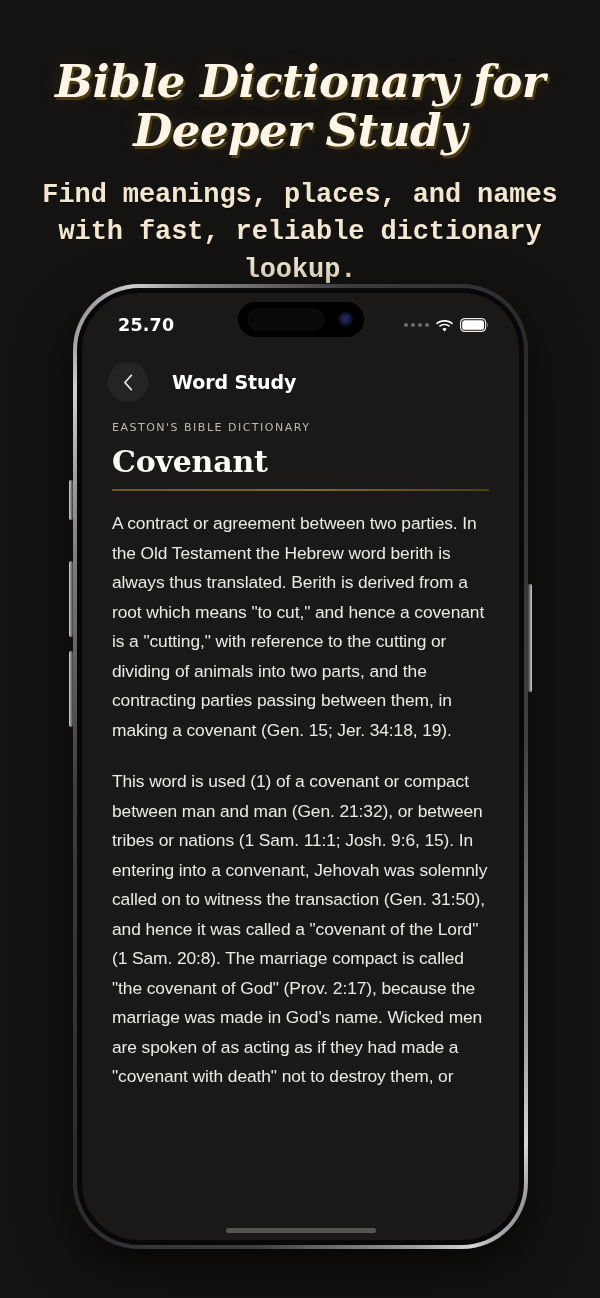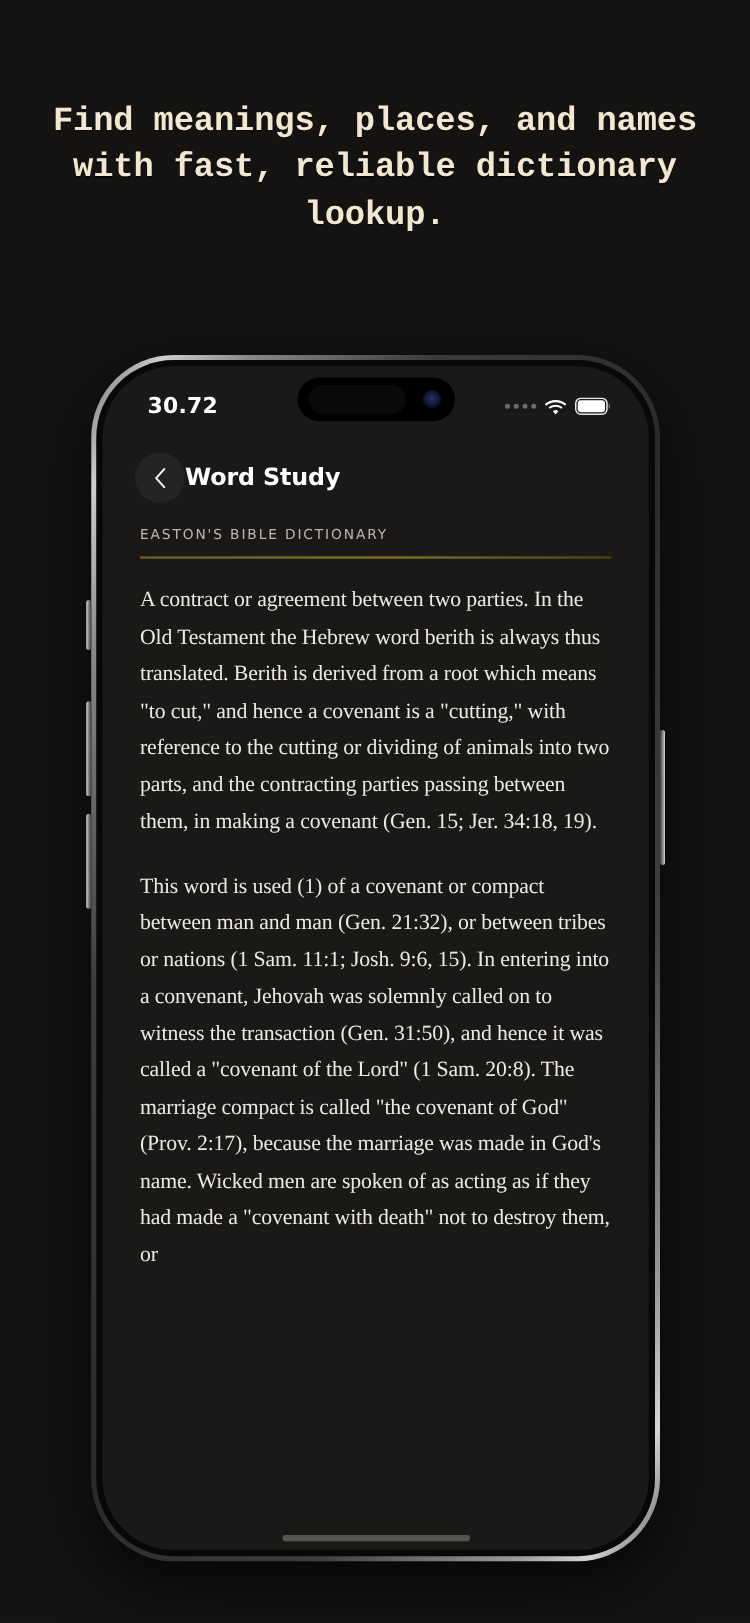--- a/index.html
+++ b/index.html
@@ -158,21 +158,21 @@
     right: 11px; top: 10px;
     width: 15px; height: 15px;
     border-radius: 50%;
     background: radial-gradient(circle at 50% 45%, #2a2f63 0%, #14163a 45%, #050507 78%);
   }
 
   
   .navbar {
     display: flex;
     align-items: center;
-    gap: 0;
+    gap: 24px;
     padding: 10px 30px 0 26px;
     height: 60px;
   }
 
   .back-button {
     width: 40px; height: 40px;
     border-radius: 50%;
     background: #262422;
     display: flex;
     align-items: center;
@@ -219,21 +219,21 @@
     height: 2px;
     width: 100%;
     background: linear-gradient(90deg, #6a5a20 0%, #7d6a27 55%, #4a3f17 100%);
   }
 
   .body-copy {
     margin-top: 18px;
   }
 
   .body-copy p {
-    font-family: Liberation Serif, serif;
+    font-family: Liberation Sans, sans-serif;
     font-size: 17.4px;
     line-height: 29.5px;
     color: #eceae6;
     letter-spacing: -0.1px;
   }
   .body-copy p + p { margin-top: 22px; }
 
   
   .home-indicator {
     position: absolute;
@@ -244,40 +244,41 @@
     height: 5px;
     border-radius: 3px;
     background: rgba(225,222,215,0.30);
     z-index: 5;
   }
 </style>
 </head>
 <body>
 
 <div class="promo">
+  <h1 class="promo-title">Bible Dictionary for Deeper Study</h1>
   <p class="promo-sub">Find meanings, places, and names with fast, reliable dictionary lookup.</p>
 </div>
 
 <div class="device">
 
   <span class="side-btn btn-action"></span>
   <span class="side-btn btn-vol-up"></span>
   <span class="side-btn btn-vol-dn"></span>
   <span class="side-btn btn-power"></span>
 
   <div class="device-inner">
     <div class="screen">
 
       <div class="dynamic-island">
         <span class="island-speaker"></span>
         <span class="island-cam"></span>
       </div>
 
       <div class="statusbar">
-        <span class="clock">30.72</span>
+        <span class="clock">25.70</span>
         <div class="status-right">
           <span class="signal-dots">
             <i></i>
               <i></i>
               <i></i>
               <i></i>
           </span>
           <span class="wifi-icon">
             <svg width="17" height="13" viewBox="0 0 17 13">
               <path d="M8.5 2.1c2.9 0 5.6 1.05 7.55 2.8l1.0-1.25C14.85 1.6 11.8.45 8.5.45S2.15 1.6-.05 3.65l1.0 1.25C2.9 3.15 5.6 2.1 8.5 2.1z" fill="#ffffff" transform="translate(0,0.6)"></path>
@@ -301,20 +302,21 @@
             <svg width="11" height="17" viewBox="0 0 11 17">
               <path d="M8.4 1.3 1.9 8.5l6.5 7.2" fill="none" stroke="#efeeec" stroke-width="1.7" stroke-linecap="round" stroke-linejoin="round"></path>
             </svg>
           </span>
         </div>
         <span class="nav-title">Word Study</span>
       </div>
 
       <div class="article">
         <div class="eyebrow">EASTON'S BIBLE DICTIONARY</div>
+        <div class="entry-title">Covenant</div>
         <div class="divider"></div>
         <div class="body-copy">
           <p>A contract or agreement between two parties. In the Old Testament the Hebrew word berith is always thus translated. Berith is derived from a root which means "to cut," and hence a covenant is a "cutting," with reference to the cutting or dividing of animals into two parts, and the contracting parties passing between them, in making a covenant (Gen. 15; Jer. 34:18, 19).</p>
           <p>This word is used (1) of a covenant or compact between man and man (Gen. 21:32), or between tribes or nations (1 Sam. 11:1; Josh. 9:6, 15). In entering into a convenant, Jehovah was solemnly called on to witness the transaction (Gen. 31:50), and hence it was called a "covenant of the Lord" (1 Sam. 20:8). The marriage compact is called "the covenant of God" (Prov. 2:17), because the marriage was made in God's name. Wicked men are spoken of as acting as if they had made a "covenant with death" not to destroy them, or</p>
         </div>
       </div>
 
       <div class="home-indicator"></div>
 
     </div>

